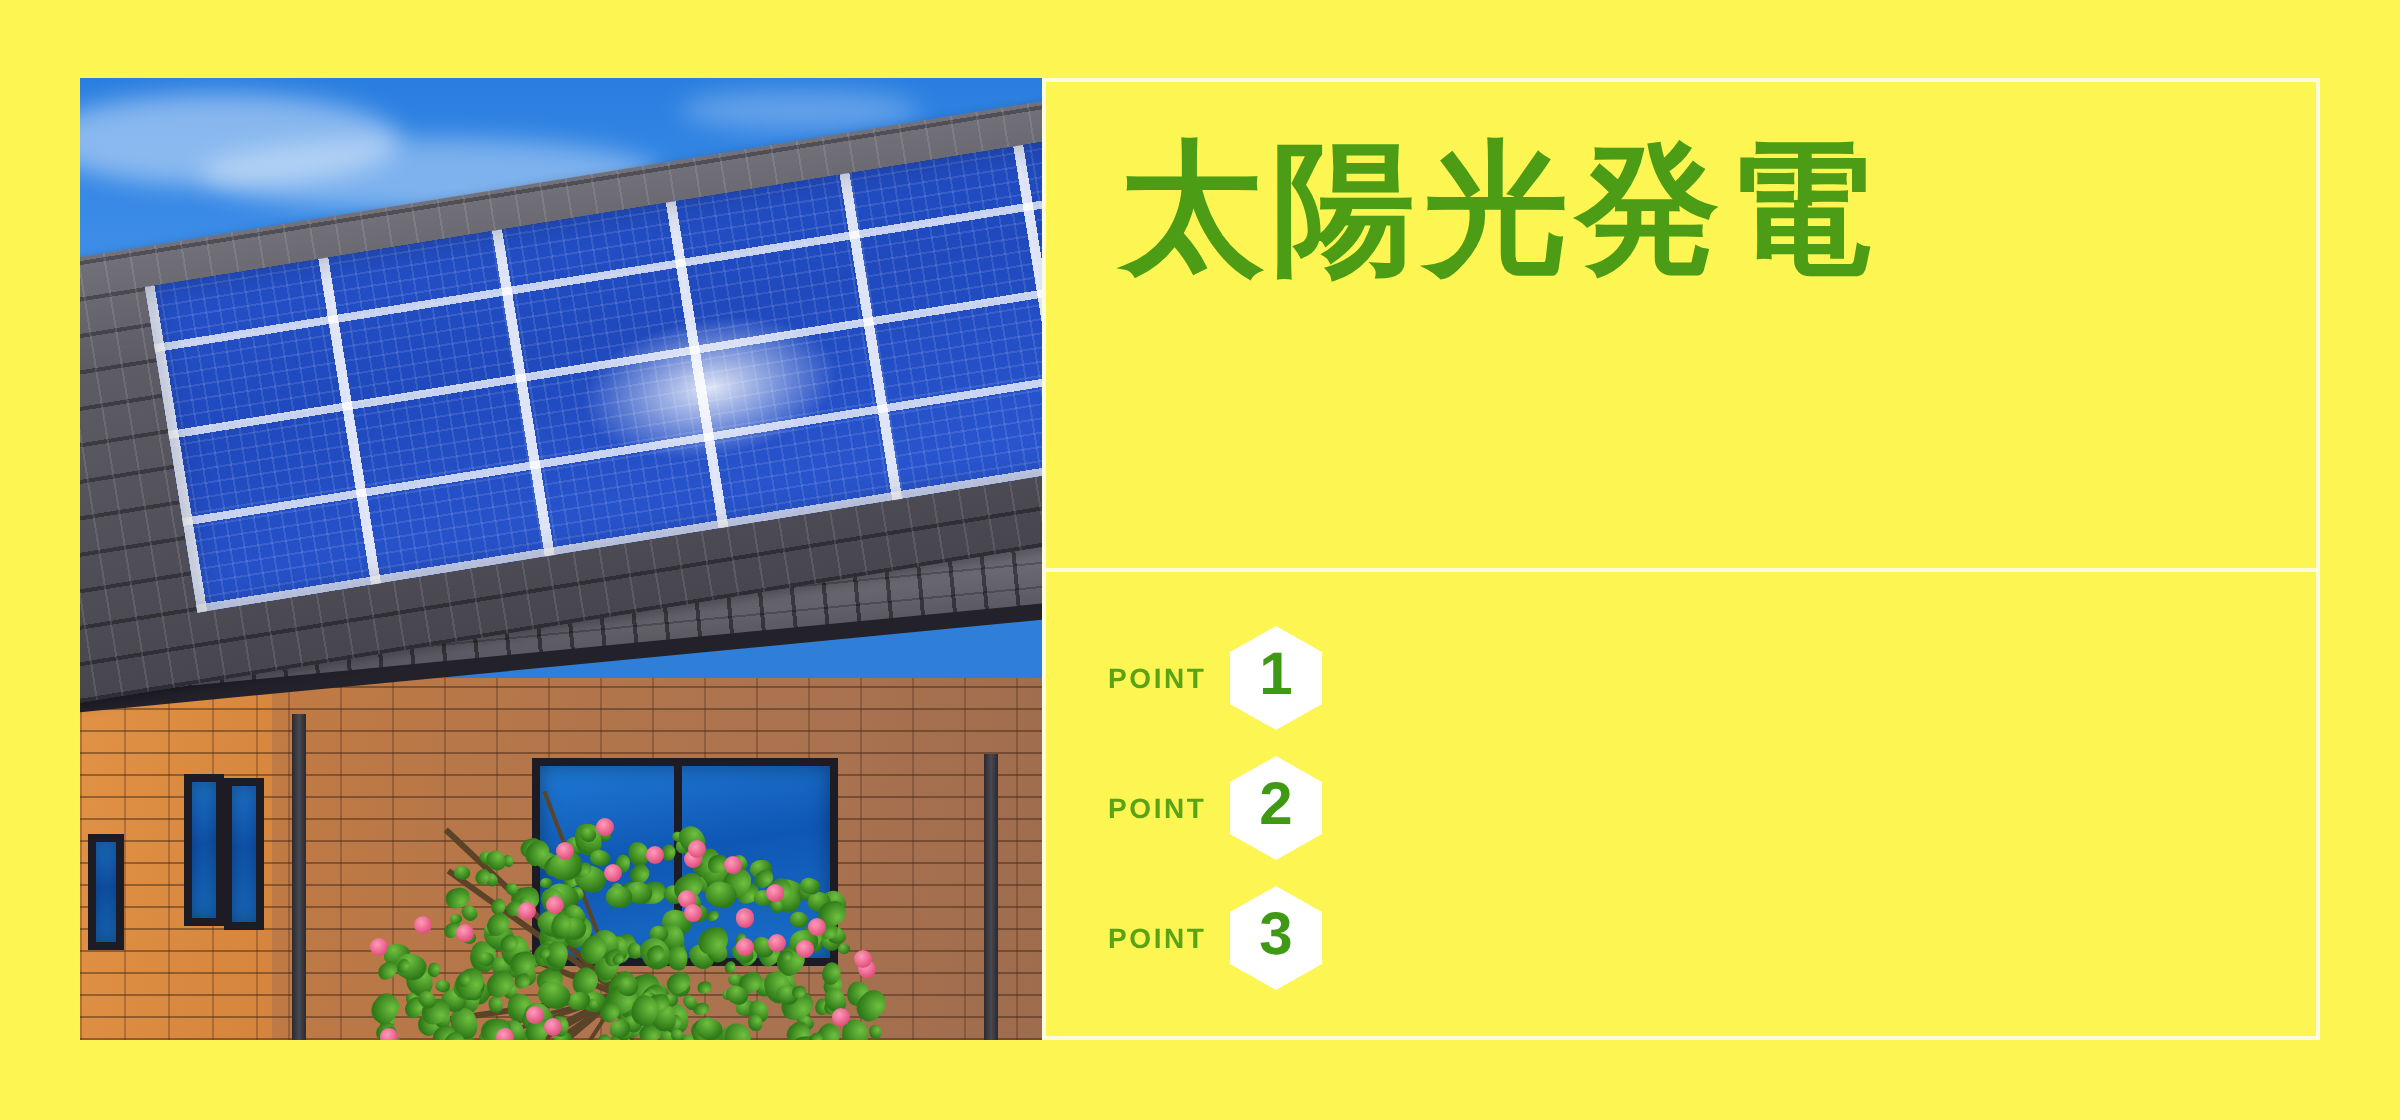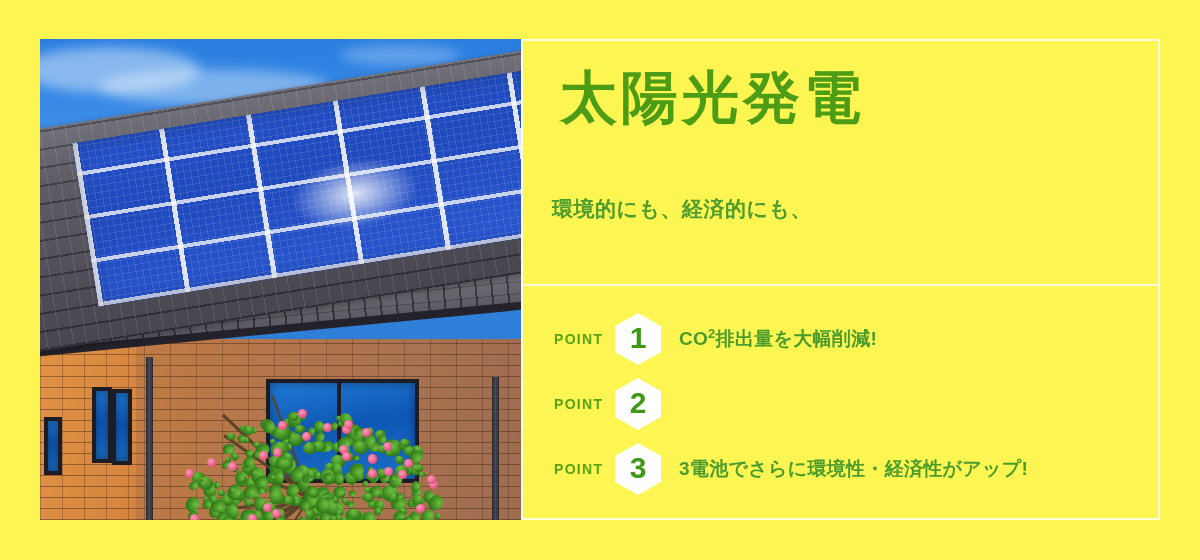--- a/index.html
+++ b/index.html
@@ -213,21 +213,21 @@
     left: 0; right: 0; top: 0;
     height: 245px;
     border-bottom: 2px solid #fdfbdd;
     box-sizing: border-box;
   }
 
   .title {
     position: absolute;
     left: 37px;
     top: 28px;
-    font-size: 57px;
+    font-size: 72px;
     line-height: 1;
     font-weight: 700;
     color: #4c9c16;
     letter-spacing: 4px;
     white-space: nowrap;
   }
 
   .subtitle {
     position: absolute;
     left: 29px;
@@ -657,54 +657,51 @@
           <div class="flower" style="left: 224.197px; top: 117.971px;"></div>
           <div class="flower" style="left: 47.4426px; top: 109.052px;"></div>
         </div>
     </div>
   </div>
 
   <div class="card">
     <div class="card-top">
       <div class="title">太陽光発電</div>
       <div class="subtitle">
-        <div>環境的にも、経済的にも、</div>
       </div>
     </div>
 
     <div class="points">
 
       <div class="point-row">
         <span class="point-label">POINT</span>
         <span class="hexagon">
           <svg width="46" height="52" viewBox="0 0 46 52" aria-hidden="true">
             <polygon points="23,0 46,13 46,39 23,52 0,39 0,13" fill="#ffffff"></polygon>
           </svg>
           <span class="hex-num">1</span>
         </span>
-        <span class="point-text"><span>CO</span><sup>2</sup><span>排出量を大幅削減!</span></span>
       </div>
 
       <div class="point-row">
         <span class="point-label">POINT</span>
         <span class="hexagon">
           <svg width="46" height="52" viewBox="0 0 46 52" aria-hidden="true">
             <polygon points="23,0 46,13 46,39 23,52 0,39 0,13" fill="#ffffff"></polygon>
           </svg>
           <span class="hex-num">2</span>
         </span>
       </div>
 
       <div class="point-row">
         <span class="point-label">POINT</span>
         <span class="hexagon">
           <svg width="46" height="52" viewBox="0 0 46 52" aria-hidden="true">
             <polygon points="23,0 46,13 46,39 23,52 0,39 0,13" fill="#ffffff"></polygon>
           </svg>
           <span class="hex-num">3</span>
         </span>
-        <span class="point-text"><span>3電池でさらに環境性・経済性がアップ!</span><sup></sup><span></span></span>
       </div>
 
     </div>
   </div>
 
 </div>
 
 </body></html>

